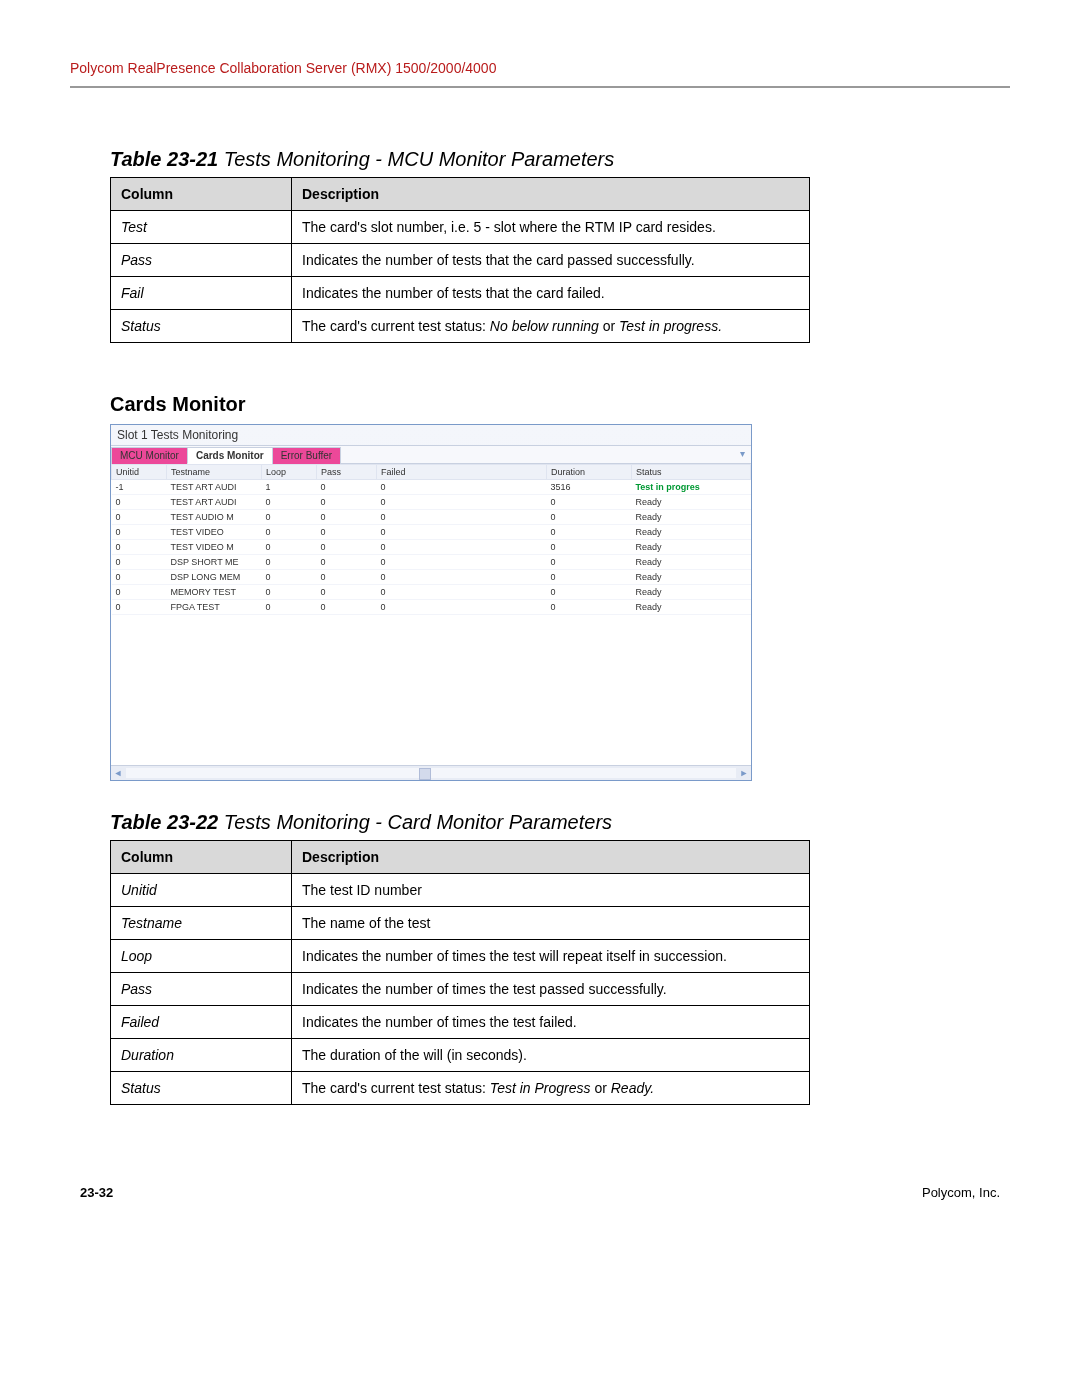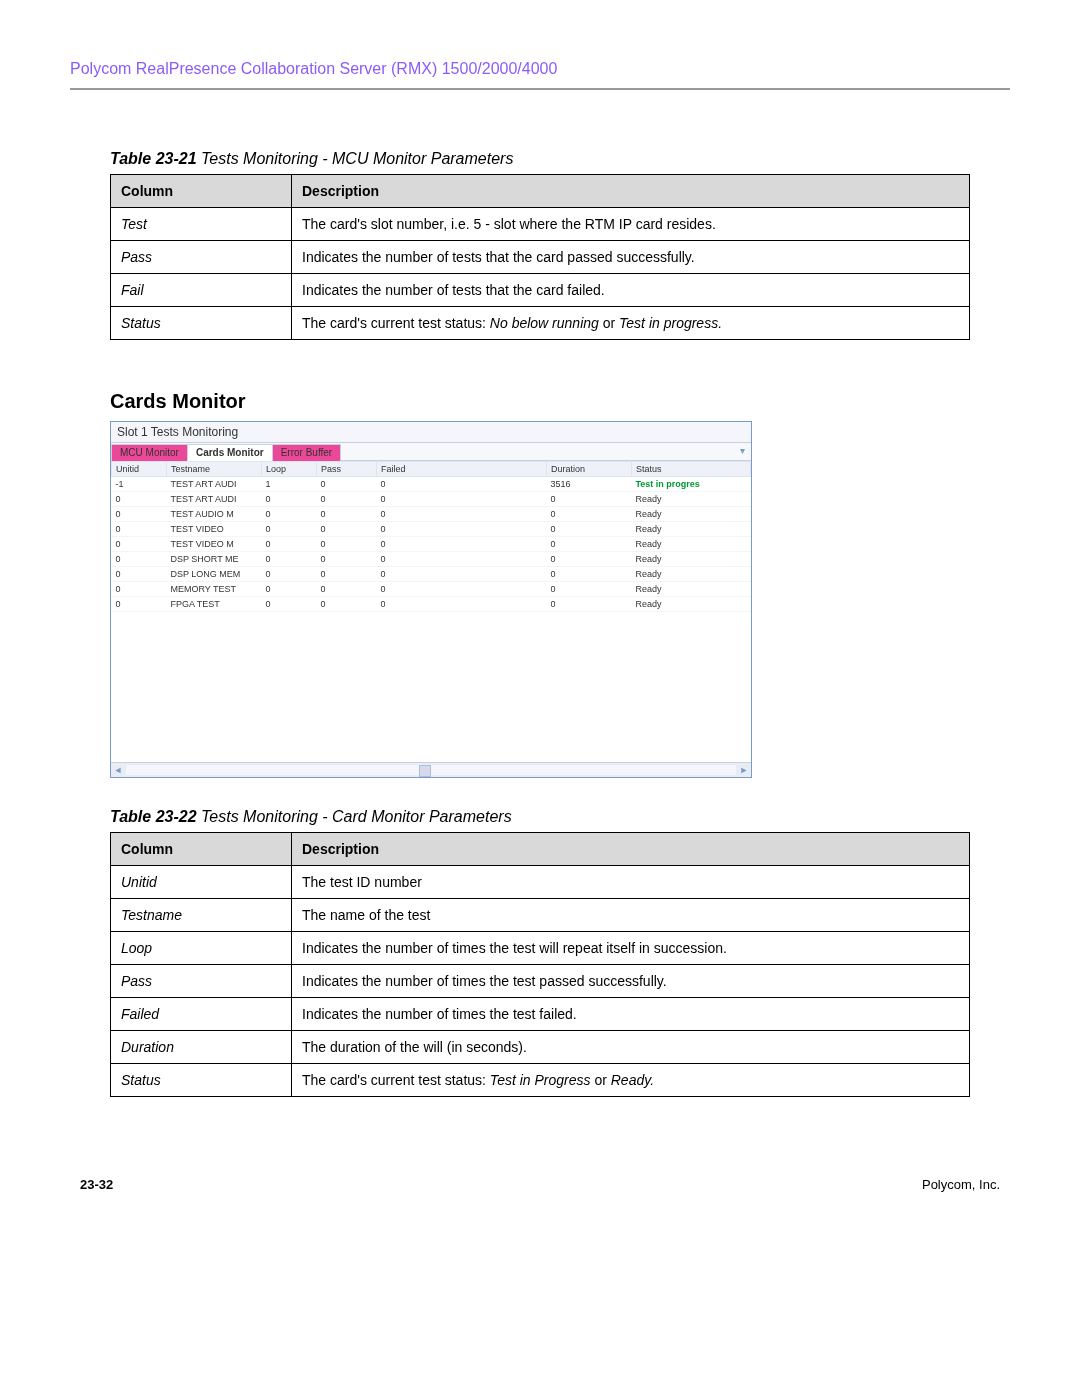--- a/index.html
+++ b/index.html
@@ -7,41 +7,41 @@
     padding: 0;
     background: #fff;
     font-family: Arial, Helvetica, sans-serif;
     color: #000;
     width: 1080px;
   }
   .page {
     padding: 60px 70px 40px 70px;
   }
   .doc-header {
-    font-size: 16px;
-    color: #8b5cf6;
+    font-size: 14px;
+    color: #b91c1c;
     margin-bottom: 10px;
   }
   .hr-top {
     border: none;
     border-top: 2px solid #999;
     margin: 0 0 60px 0;
   }
   .table-caption {
     font-style: italic;
-    font-size: 16px;
+    font-size: 20px;
     margin: 0 0 6px 40px;
   }
   .table-caption .bold {
     font-weight: bold;
     font-style: italic;
   }
   table.param-table {
     border-collapse: collapse;
-    width: 860px;
+    width: 700px;
     margin-left: 40px;
     margin-bottom: 50px;
     font-size: 14px;
   }
   table.param-table th, table.param-table td {
     border: 1px solid #000;
     padding: 8px 10px;
     text-align: left;
     vertical-align: top;
   }

